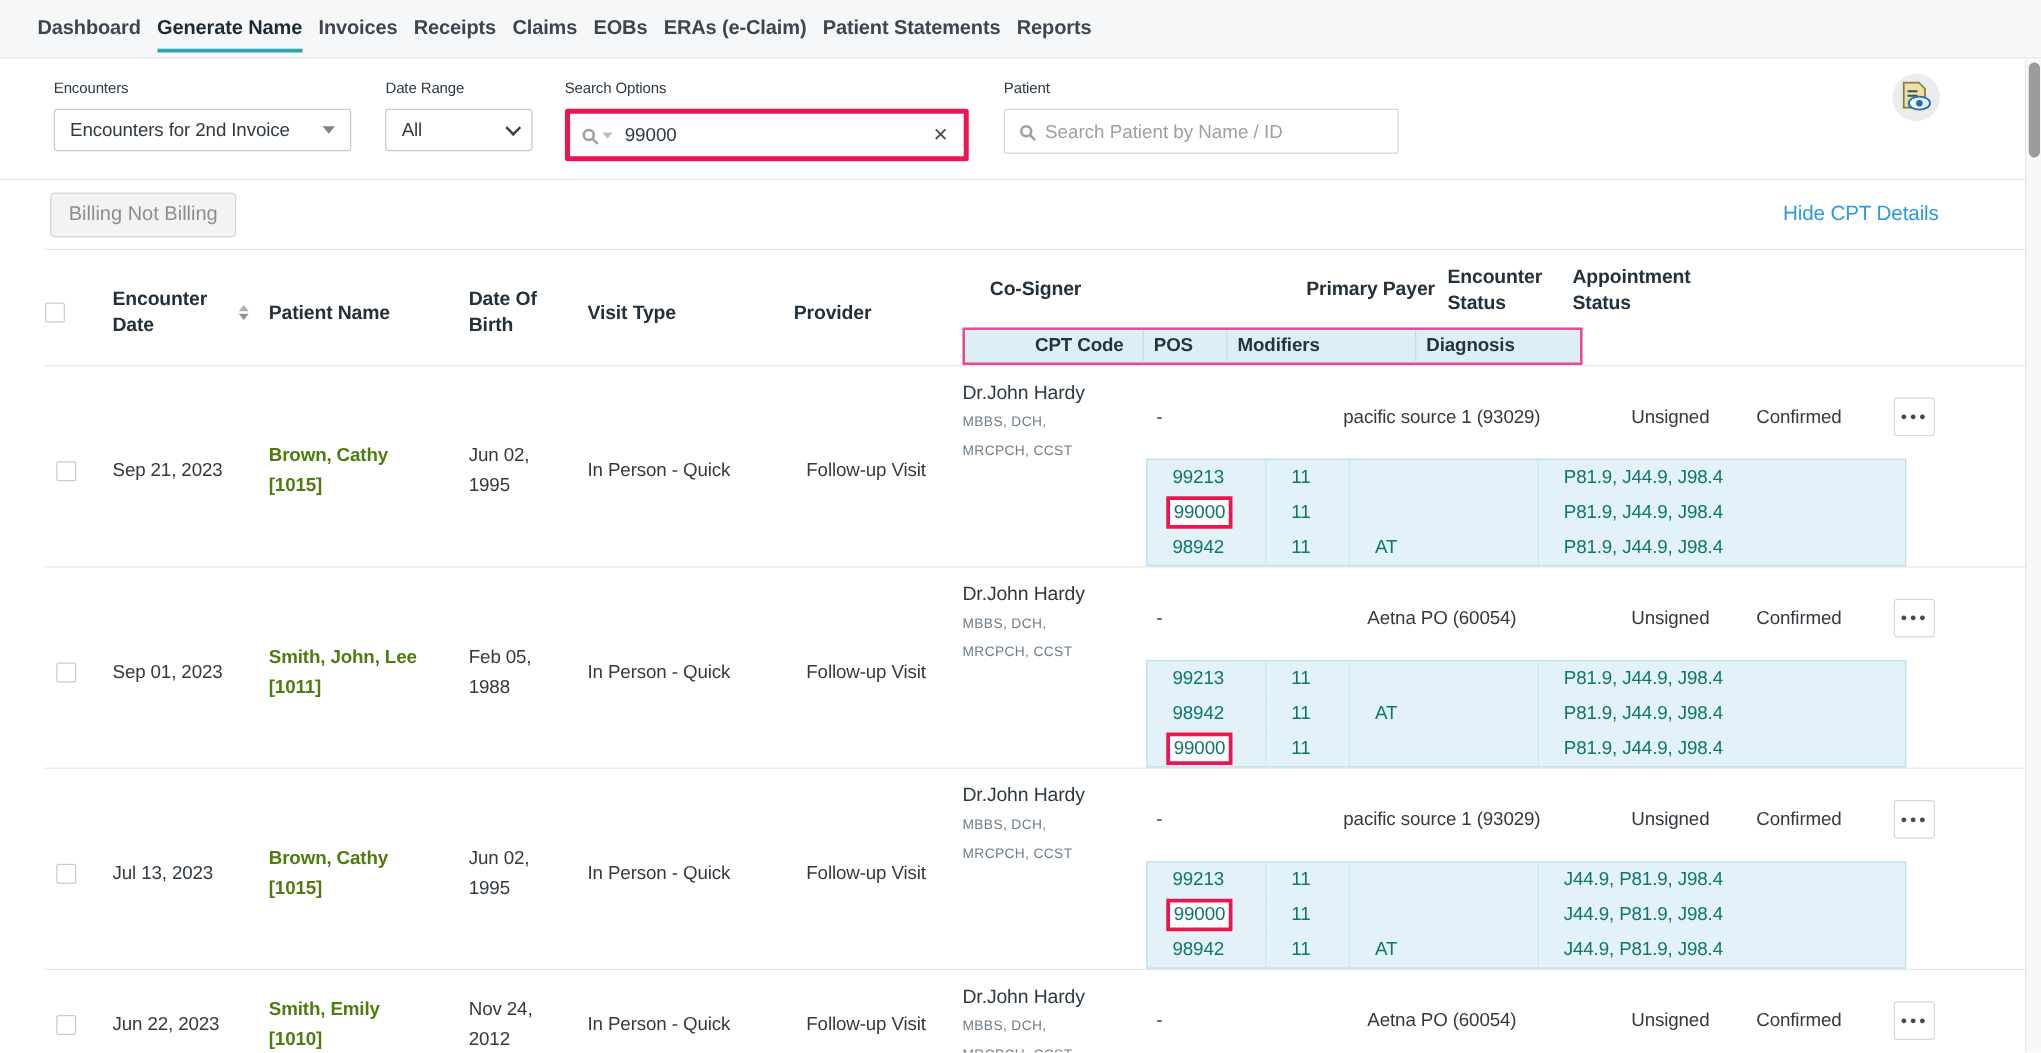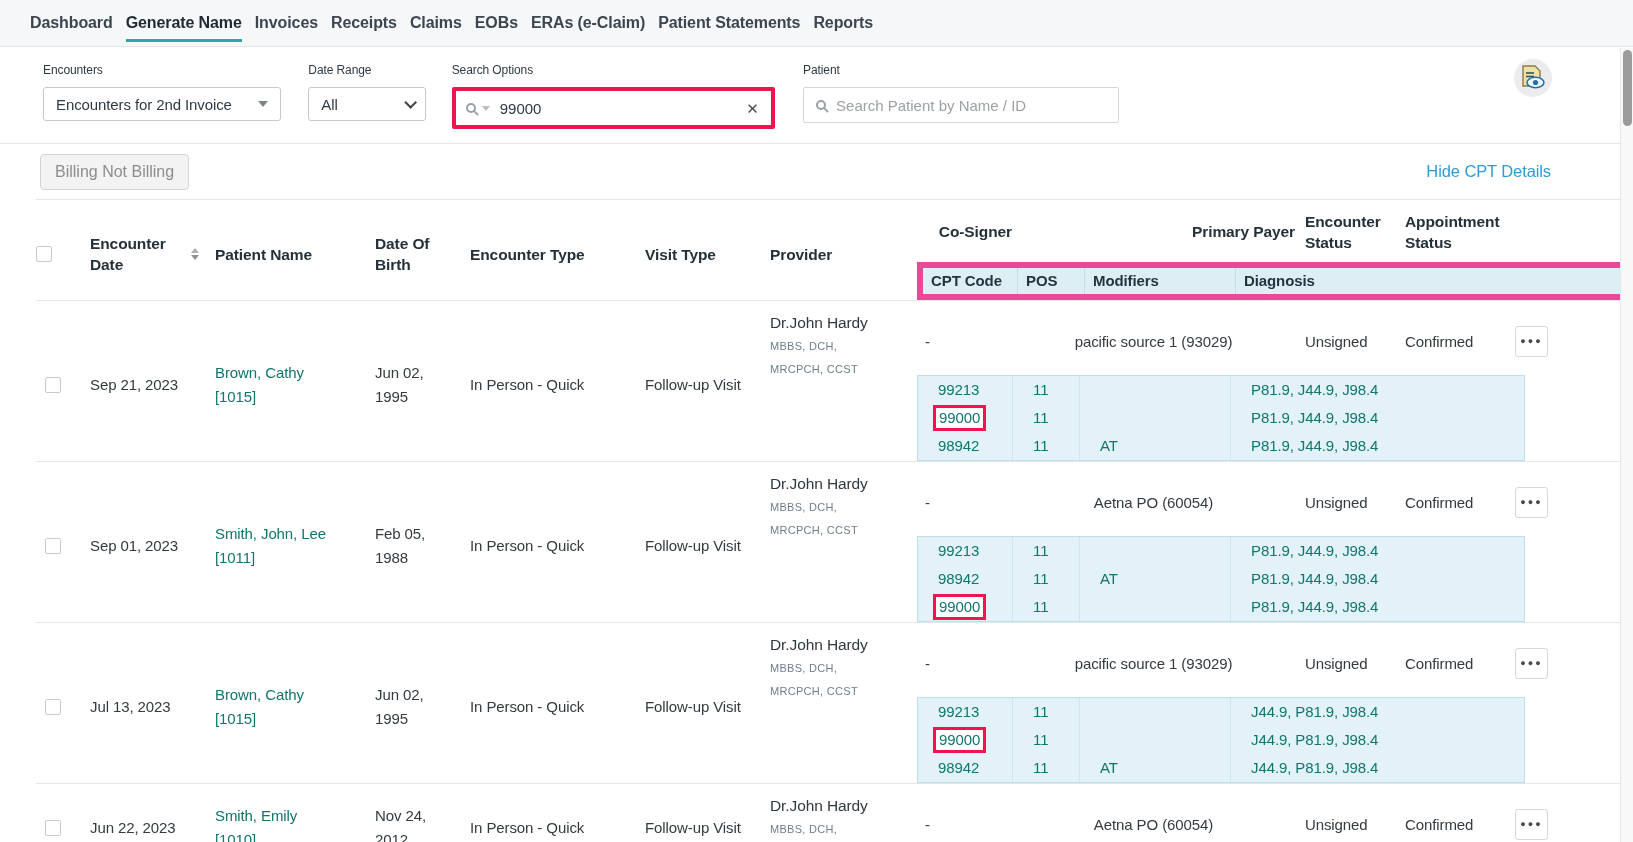--- a/index.html
+++ b/index.html
@@ -65,29 +65,29 @@
   .checkbox { width:16px; height:16px; border:1px solid #c8cccf; border-radius:2px; background:#fff; cursor:pointer; }
   .sort-icon { display:inline-flex; flex-direction:column; gap:2px; margin-left:7px; }
   .sort-icon i { display:block; width:0; height:0; border-left:4.5px solid transparent; border-right:4.5px solid transparent; }
   .sort-up { border-bottom:5px solid #a9b0b5; }
   .sort-down { border-top:5px solid #8b9298; }
   .pad8 { padding-left:8px; }
   .head-right-labels { display:grid; grid-template-columns:95px 283px 100px 120px 45px; min-height:48px; align-items:center; }
   .hl-center { text-align:right; font-size:15.5px; font-weight:700; color:#24313a; }
   .hl-left { font-size:15.5px; font-weight:700; color:#24313a; line-height:21px; padding-left:10px; }
   .cpt-grid { display:grid; grid-template-columns:95px 67px 151px 294px; }
-  .cpt-subheader { margin-top:6px; background:#ddeef5; border:6px solid #ec4899; width:712px; }
+  .cpt-subheader { margin-top:6px; background:#ddeef5; border:2px solid #ec4899; width:496px;padding-left:48px; }
   .cpt-subheader .sub-th { font-size:15px; font-weight:700; color:#273440; height:26px; line-height:26px; padding-left:8px; border-right:1px solid #bedeea; }
   .cpt-subheader .sub-th:last-child { border-right:none; }
   
   .row { padding-top:8px; border-top:1px solid #e4e6e8; }
   .row:first-child { border-top:none; }
   .cell { display:flex; align-items:center; min-height:64px; font-size:15px; color:#333a40; line-height:24px; padding-right:8px; }
   .c-date span { padding-left:8px; }
-  .c-patient a { color:#0f766e; text-decoration:none; padding-left:10px; cursor:pointer; }
+  .c-patient a { color:#4d7c0f; text-decoration:none; padding-left:10px; cursor:pointer;font-weight:bold; }
   .c-patient a span { display:block; }
   .c-dob span, .c-enctype span, .c-visit span { padding-left:10px; }
   .c-provider { display:block; min-height:64px; padding-top:2px; }
   .prov-name { font-size:15.5px; color:#2f3940; line-height:24px; }
   .prov-cred { font-size:11px; color:#6e7e8a; line-height:23px; letter-spacing:0.3px; }
   .right-block { display:block; }
   .main-line { display:grid; grid-template-columns:95px 283px 100px 120px 45px; min-height:64px; align-items:center; font-size:15px; }
   .ml-cosigner { padding-left:8px; }
   .ml-payer { text-align:center; }
   .ml-enc-status, .ml-appt-status { padding-left:10px; }
@@ -186,23 +186,20 @@
           <i class="sort-down"></i>
         </span>
     </div>
     <div class="th" style="padding-left:10px">
         <span>Patient Name</span>
       </div>
     <div class="th" style="padding-left:10px">
         <span>Date Of Birth</span>
       </div>
     <div class="th" style="padding-left:10px">
-        <span>Encounter Type</span>
-      </div>
-    <div class="th" style="padding-left:10px">
         <span>Visit Type</span>
       </div>
     <div class="th">
         <span>Provider</span>
       </div>
     <div class="head-right">
       <div class="head-right-labels">
         <div class="hl-center"><span>Co-Signer</span></div>
         <div class="hl-center"><span>Primary Payer</span></div>
         <div class="hl-left"><span>Encounter Status</span></div>

